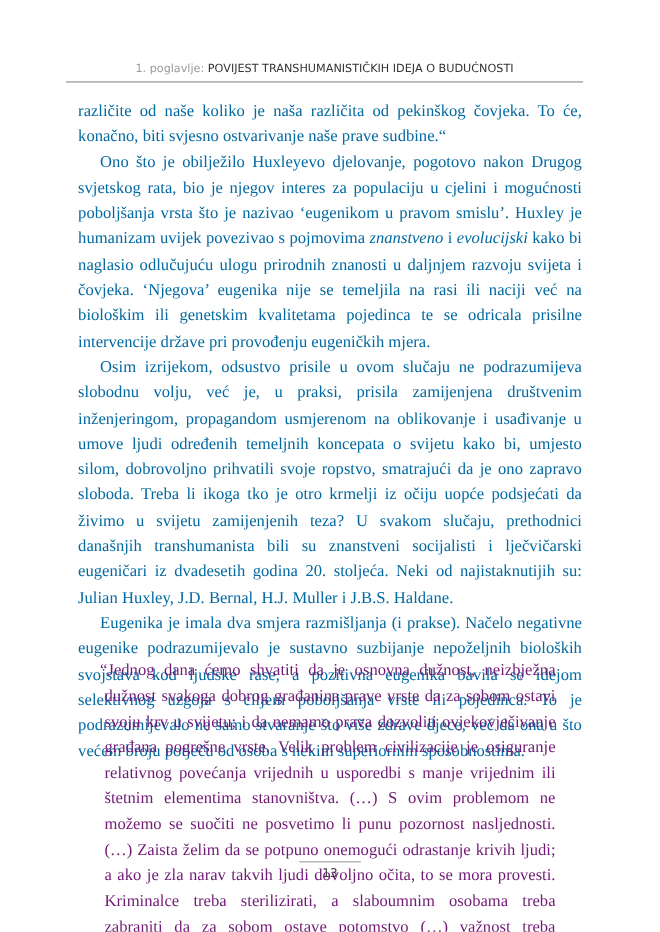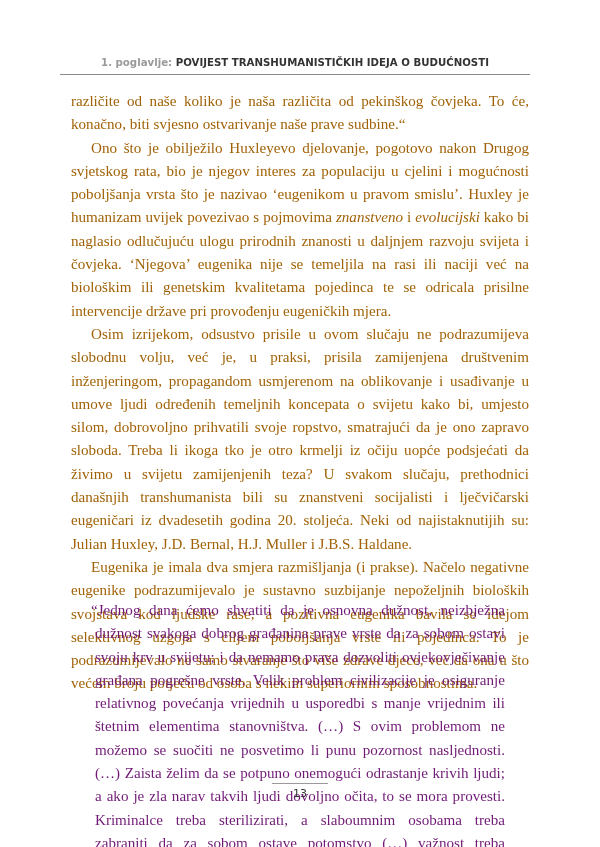--- a/index.html
+++ b/index.html
@@ -22,43 +22,43 @@
       height: 14px;
       text-align: center;
       font-family: "DejaVu Sans", sans-serif;
       font-size: 10.2px;
       line-height: 14px;
       letter-spacing: 0px;
       white-space: nowrap;
     }
     .running-header .chapter-label {
       color: #9a9a9a;
-      font-weight: bold;
+      font-weight: normal;
     }
     .running-header .chapter-title {
       color: #333333;
-      font-weight: bold;
+      font-weight: normal;
     }
     .header-rule {
       position: absolute;
       left: 60px;
       width: 470px;
       top: 74px;
       height: 0;
       border-top: 1px solid #8a8a8a;
     }
     .body-text {
       position: absolute;
       left: 71px;
       width: 458px;
       top: 90px;
       font-family: "Liberation Serif", "DejaVu Serif", serif;
       font-size: 15.1px;
       line-height: 23.3px;
-      color: #a16207;
+      color: #0369a1;
     }
     .body-text p {
       margin: 0;
       text-align: justify;
       text-indent: 20px;
       hyphens: manual;
     }
     .body-text p.no-indent {
       text-indent: 0;
     }

